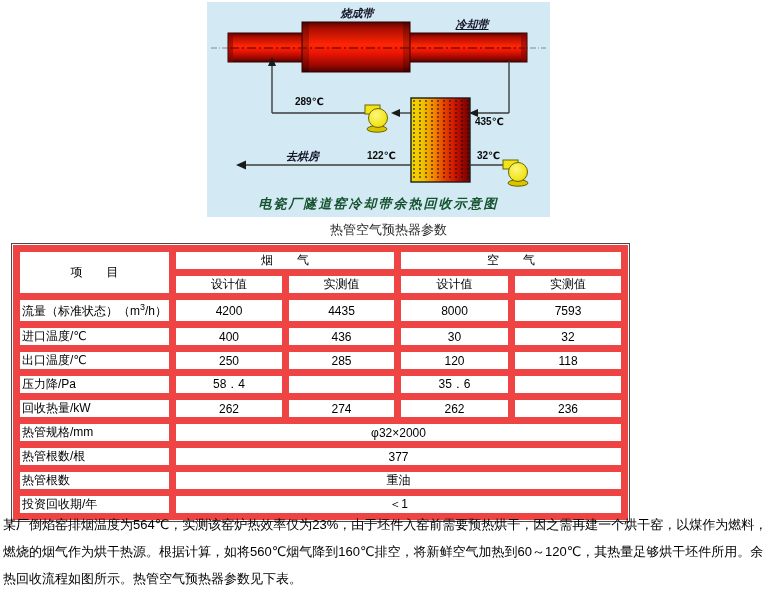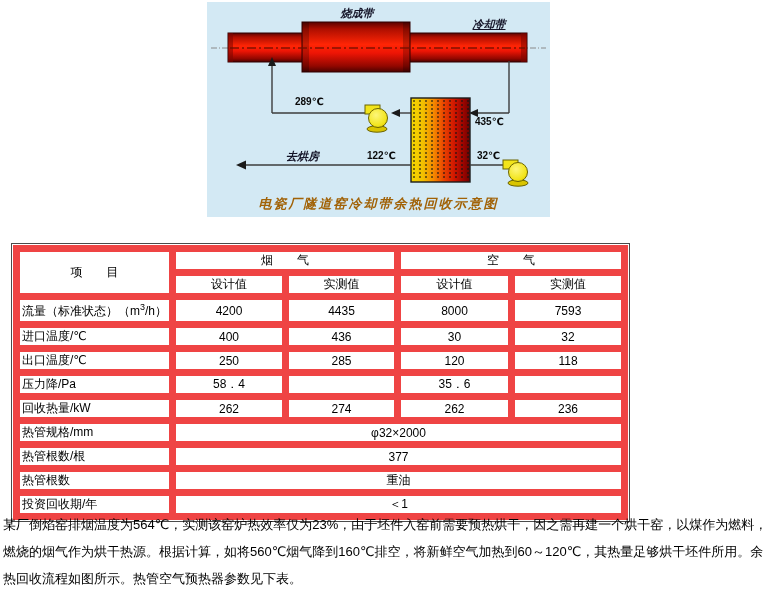--- a/index.html
+++ b/index.html
@@ -10,21 +10,21 @@
   
   #diagram { position:absolute; left:207px; top:2px; width:343px; height:215px;
              background:#d3e9f4; }
   #diagram svg { position:absolute; left:0; top:0; }
   .dlabel { position:absolute; font-size:11px; font-weight:bold; font-style:italic;
             color:#141428; white-space:nowrap; }
   .dtemp  { position:absolute; font-size:10px; font-weight:bold; font-style:normal;
             color:#0a0a0a; white-space:nowrap; }
   #diagram-caption { position:absolute; left:0; top:193px; width:100%;
             text-align:center; font-size:13px; font-weight:bold; font-style:italic;
-            color:#a16207; letter-spacing:2px; }
+            color:#14532d; letter-spacing:2px; }
 
   
   #table-title { position:absolute; left:0; top:221px; width:777px;
                  text-align:center; font-size:13px; color:#2a2a2a; }
   #tbl-wrap { position:absolute; left:11px; top:243px; border:1px solid #4a4a4a;
               background:#fff; padding:1px; }
   table { border-collapse:collapse; table-layout:fixed; }
   td { border:7px solid #ef4444; font-size:12px; text-align:center;
        padding:0 2px; overflow:hidden; white-space:nowrap; }
   td.lbl { text-align:left; padding-left:2px; }
@@ -119,29 +119,30 @@
       <line x1="263" y1="163" x2="297" y2="163" stroke="#3d3d3d" stroke-width="1.4"></line>
 
       <g>
         <ellipse cx="311" cy="181" rx="10" ry="3.2" fill="#d9c400" stroke="#6b6400" stroke-width="1"></ellipse>
         <rect x="296" y="158" width="15" height="9" fill="#f2e41a" stroke="#6b6400" stroke-width="1"></rect>
         <circle cx="311" cy="170" r="9.5" fill="url(#fanGrad)" stroke="#6b6400" stroke-width="1"></circle>
       </g>
     </svg>
 
     <span class="dlabel" style="left:120px; top:4px; width:60px; text-align:center;">烧成带</span>
-    <span class="dlabel" style="left:252px; top:15px; width:60px; text-align:center;text-decoration:underline;">冷却带</span>
+    <span class="dlabel" style="left:235px; top:15px; width:60px; text-align:center;text-decoration:underline;">冷却带</span>
     <span class="dtemp" style="left:88px; top:94px;">289℃</span>
     <span class="dtemp" style="left:268px; top:114px;">435℃</span>
     <span class="dlabel" style="left:79px; top:147px;text-align:right;">去烘房</span>
     <span class="dtemp" style="left:160px; top:148px;">122℃</span>
     <span class="dtemp" style="left:270px; top:148px;">32℃</span>
     <div id="diagram-caption">电瓷厂隧道窑冷却带余热回收示意图</div>
   </div>
 
+  <div id="table-title">热管空气预热器参数</div>
 
   <div id="tbl-wrap">
     <table>
       <colgroup>
         <col class="c0">
           <col class="c1">
           <col class="c2">
           <col class="c3">
           <col class="c4">
       </colgroup>

